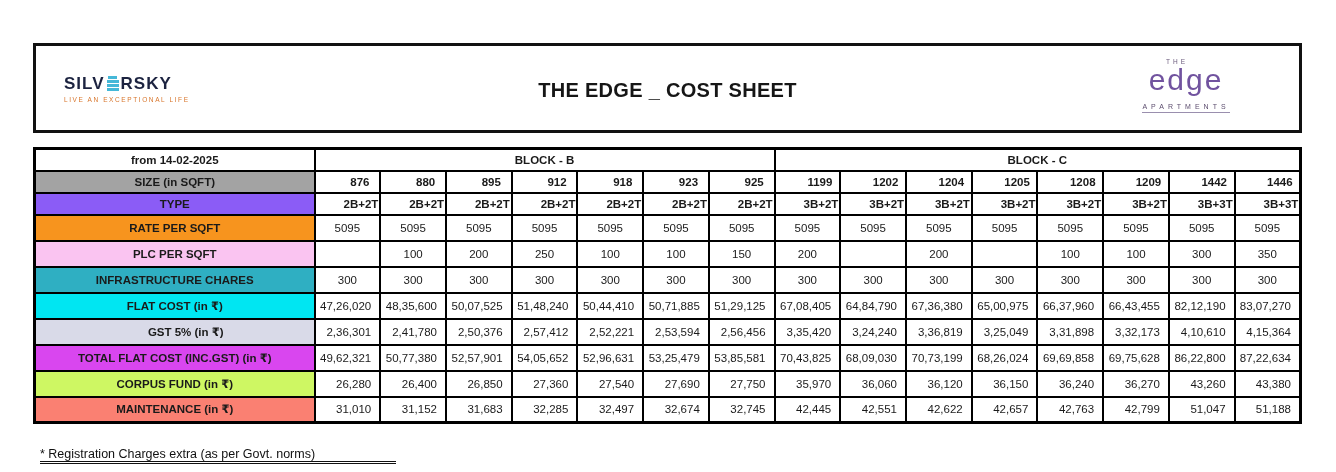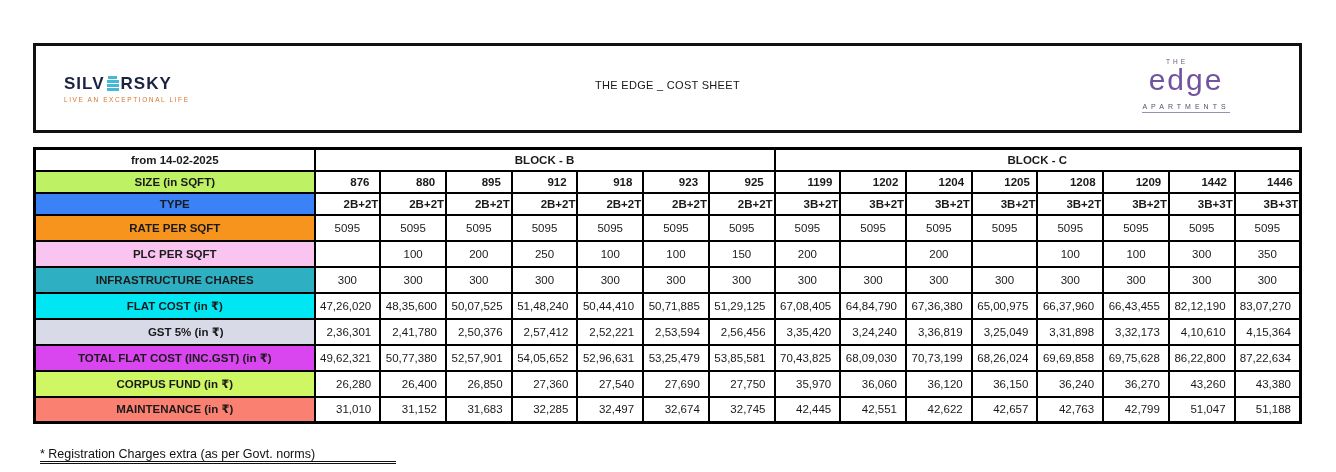--- a/index.html
+++ b/index.html
@@ -39,21 +39,21 @@
   .sky-e i { display: block; width: 12px; height: 2.5px; background: #45b8d8; }
   .sky-e i:nth-child(1){ width: 9px; align-self: center; }
   .brand-tagline {
     margin-top: 2px;
     font-size: 6.5px; letter-spacing: 1.6px;
     color: #d8752b; white-space: nowrap;
   }
   .sheet-title {
     position: absolute; left: 0; right: 0; top: 33px;
     text-align: center;
-    font-size: 11px; font-weight: normal; color: #161616;
+    font-size: 20px; font-weight: bold; color: #161616;
     letter-spacing: 0.3px;
   }
   .edge-logo {
     position: absolute; right: 48px; top: 12px;
     width: 130px; text-align: center;
   }
   .edge-the {
     font-size: 6.5px; letter-spacing: 3px; color: #6a5a7c;
     margin-left: -18px;
   }
@@ -153,39 +153,39 @@
       <col>
       <col>
     </colgroup>
   <tbody>
       <tr class="hdr-row">
         <td class="hdr">from 14-02-2025</td>
         <td class="hdr" colspan="7">BLOCK - B</td>
         <td class="hdr" colspan="8">BLOCK - C</td>
       </tr>
       <tr class="hdr-row">
-        <td class="lbl" style="background: #bef264;">SIZE (in SQFT)</td>
+        <td class="lbl" style="background: #a3a3a3;">SIZE (in SQFT)</td>
         <td class="val center b">876</td>
         <td class="val center b">880</td>
         <td class="val center b">895</td>
         <td class="val center b">912</td>
         <td class="val center b">918</td>
         <td class="val center b">923</td>
         <td class="val center b">925</td>
         <td class="val center b">1199</td>
         <td class="val center b">1202</td>
         <td class="val center b">1204</td>
         <td class="val center b">1205</td>
         <td class="val center b">1208</td>
         <td class="val center b">1209</td>
         <td class="val center b">1442</td>
         <td class="val center b">1446</td>
       </tr>
       <tr class="hdr-row">
-        <td class="lbl" style="background: #3b82f6;">TYPE</td>
+        <td class="lbl" style="background: #8b5cf6;">TYPE</td>
         <td class="val center b">2B+2T</td>
         <td class="val center b">2B+2T</td>
         <td class="val center b">2B+2T</td>
         <td class="val center b">2B+2T</td>
         <td class="val center b">2B+2T</td>
         <td class="val center b">2B+2T</td>
         <td class="val center b">2B+2T</td>
         <td class="val center b">3B+2T</td>
         <td class="val center b">3B+2T</td>
         <td class="val center b">3B+2T</td>

